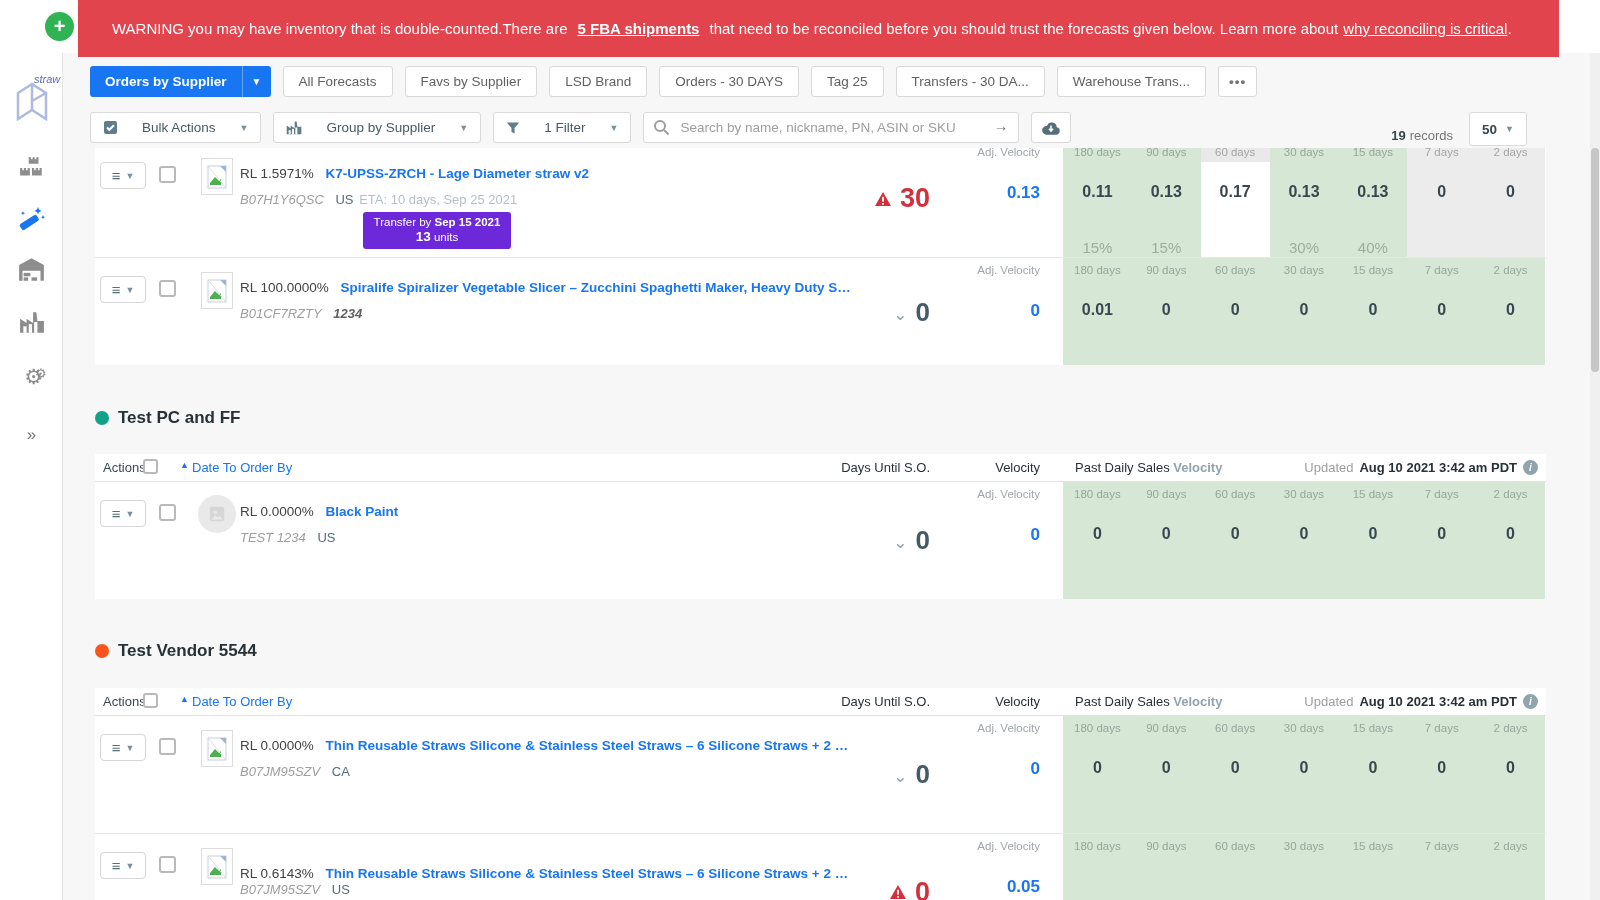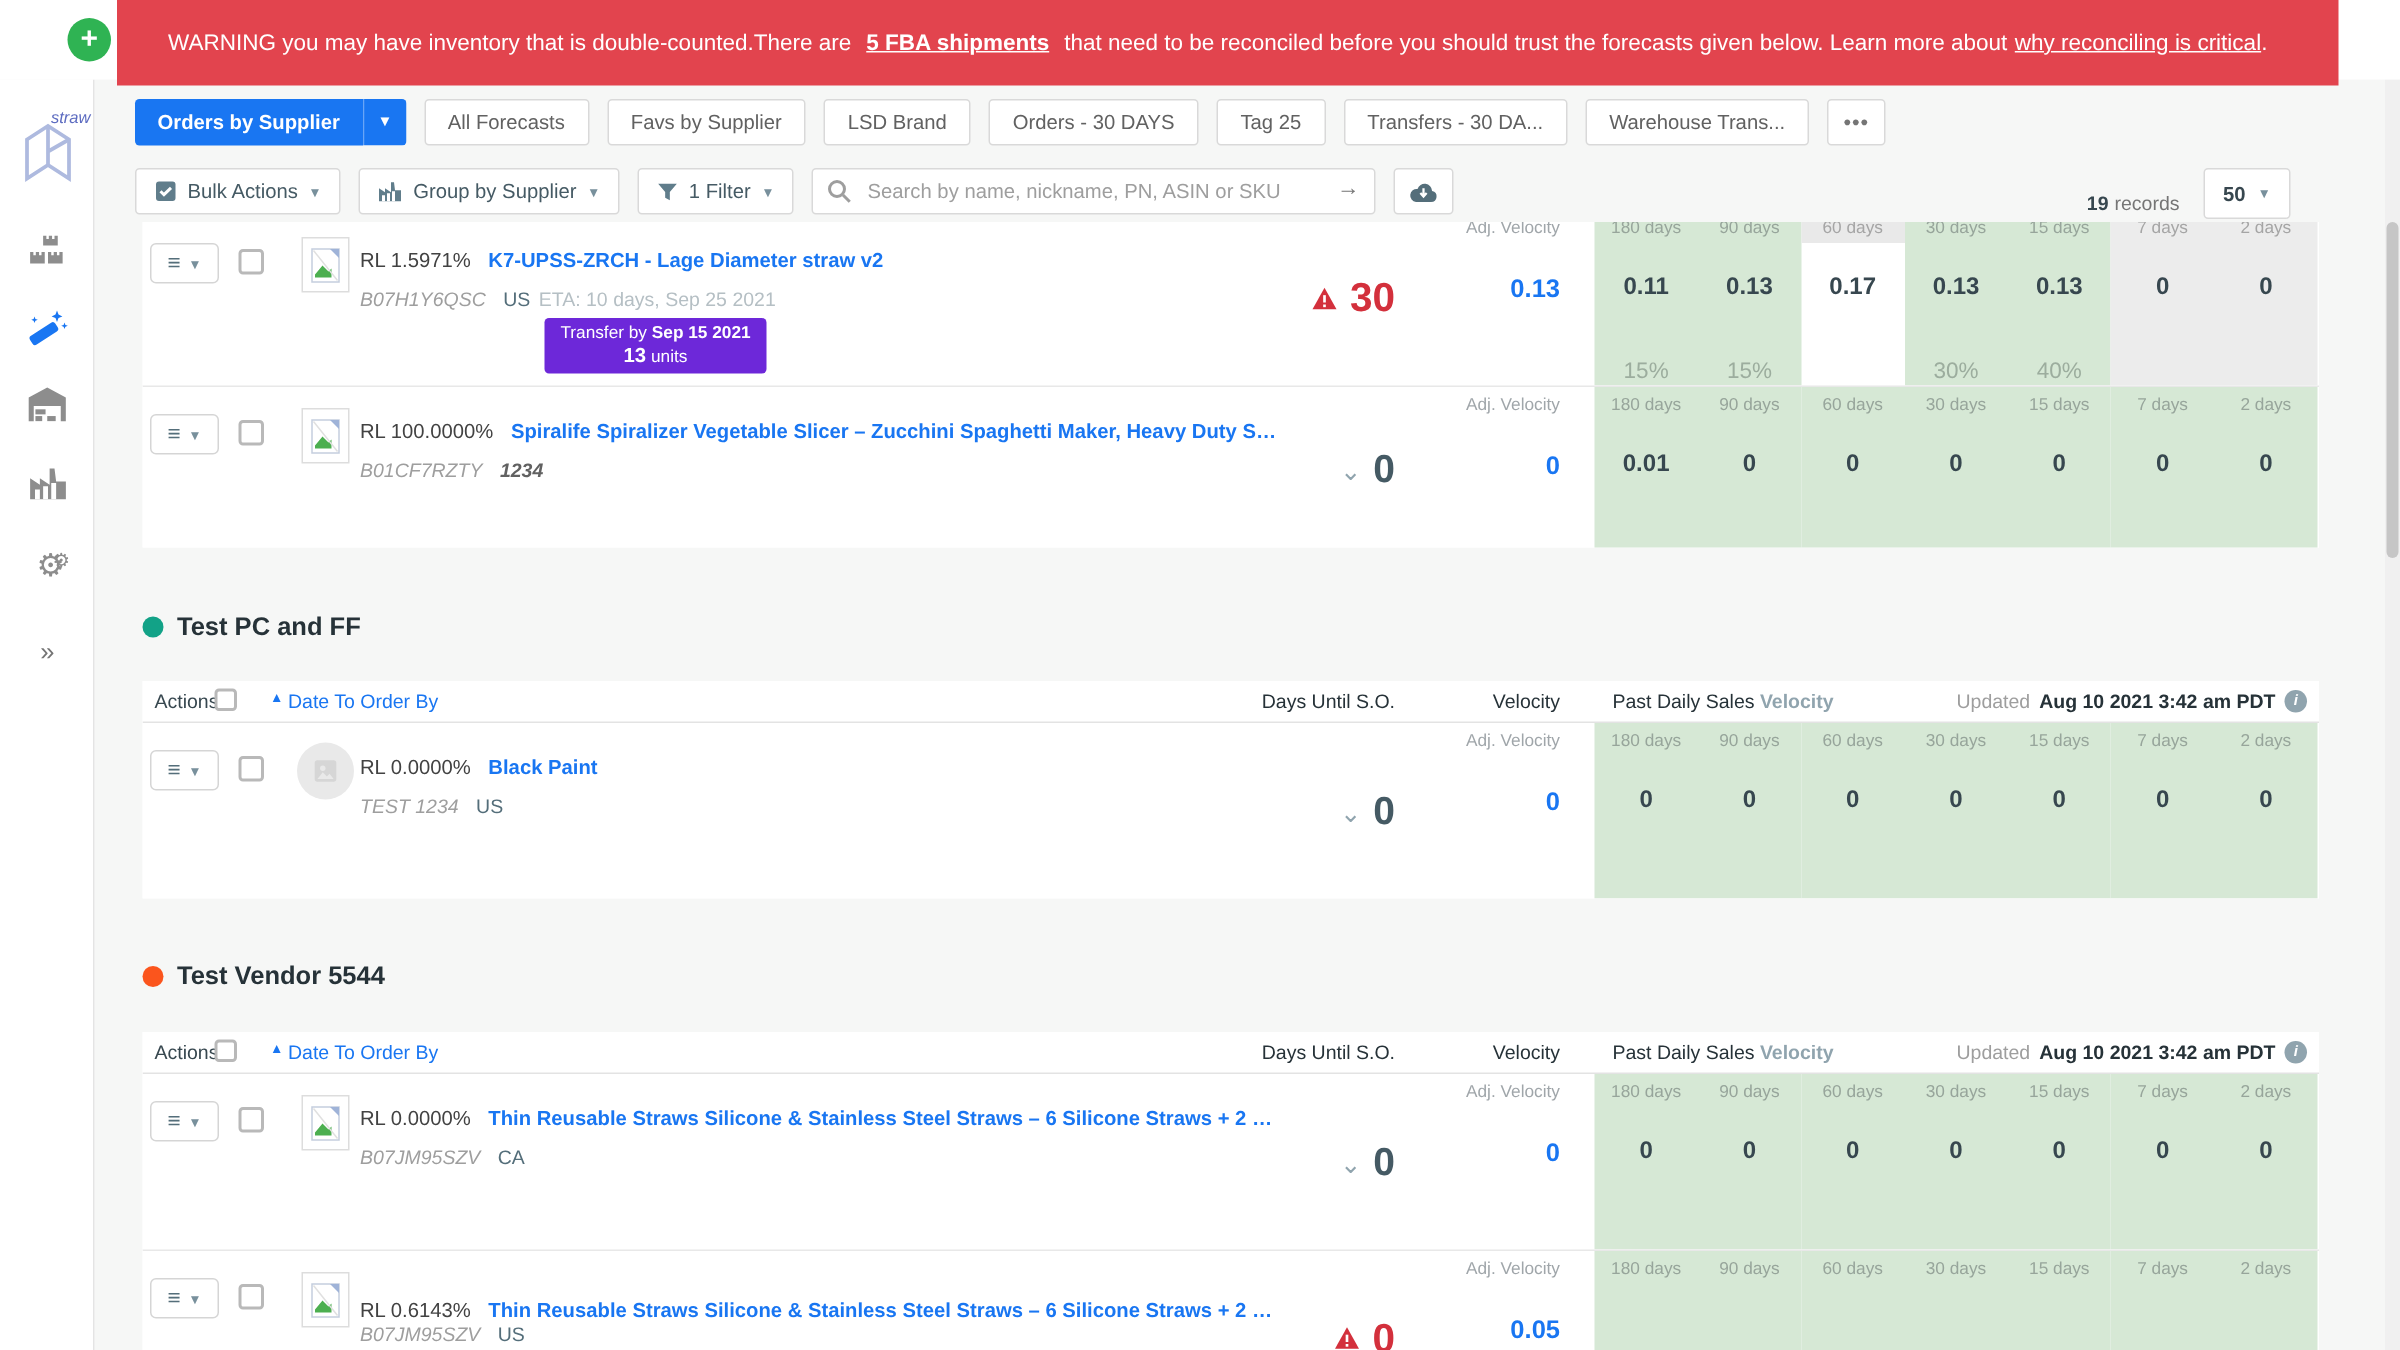--- a/index.html
+++ b/index.html
@@ -28,21 +28,21 @@
   .content { position:absolute; left:63px; top:53px; right:0; bottom:0; padding:13px 0 0 27px; }
 
   .tabs { display:flex; gap:12px; height:31px; align-items:stretch; }
   .tab { background:#fff; border:1px solid #d9d9d9; border-radius:3px; color:#616161; font-size:13.5px; display:flex; align-items:center; padding:0 15px; cursor:pointer; white-space:nowrap; }
   .tab-active { display:flex; cursor:pointer; }
   .tab-active .main { background:#1976f2; color:#fff; font-weight:bold; font-size:13.5px; border-radius:3px 0 0 3px; display:flex; align-items:center; padding:0 15px; }
   .tab-active .caret-seg { background:#1976f2; border-left:1px solid rgba(255,255,255,.35); border-radius:0 3px 3px 0; width:29px; display:flex; align-items:center; justify-content:center; color:#fff; font-size:10px; }
   .tab-more { padding:0 10px; font-weight:bold; letter-spacing:1px; color:#757575; }
 
   .toolbar { display:flex; gap:12px; height:31px; margin-top:15px; align-items:stretch; }
-  .tbtn { background:#fff; border:1px solid #d9d9d9; border-radius:3px; color:#455a64; font-size:13.5px; display:flex; align-items:center; gap:7px; padding:0 12px; cursor:pointer; white-space:nowrap; }
+  .tbtn { background:#fff; border:1px solid #d9d9d9; border-radius:3px; color:#455a64; font-size:13.5px; display:flex; align-items:center; gap:24px; padding:0 12px; cursor:pointer; white-space:nowrap; }
   .caret { font-size:9px; color:#78909c; }
   .search-wrap { position:relative; width:376px;border-radius:15px; }
   .search-wrap input { width:100%; height:31px; border:1px solid #d9d9d9; border-radius:3px; padding:0 34px 0 36px; font-size:13.5px; color:#455a64; font-family:"Liberation Sans",sans-serif; }
   .search-wrap input::placeholder { color:#9e9e9e; }
   .mag { position:absolute; left:10px; top:7px; }
   .go-arrow { position:absolute; right:11px; top:5px; color:#757575; font-size:15px; cursor:pointer; }
   .tb-spacer { flex:1; }
   .records { display:flex; align-items:flex-end; font-size:13px; color:#757575; margin-right:4px; }
   .records b { color:#37474f; font-weight:bold; margin-right:4px; }
   .pagesize { margin-right:73px; background:#fff; border:1px solid #d9d9d9; border-radius:3px; display:flex; align-items:center; gap:8px; padding:16px 12px; font-size:13.5px; color:#37474f; font-weight:bold; cursor:pointer; }

